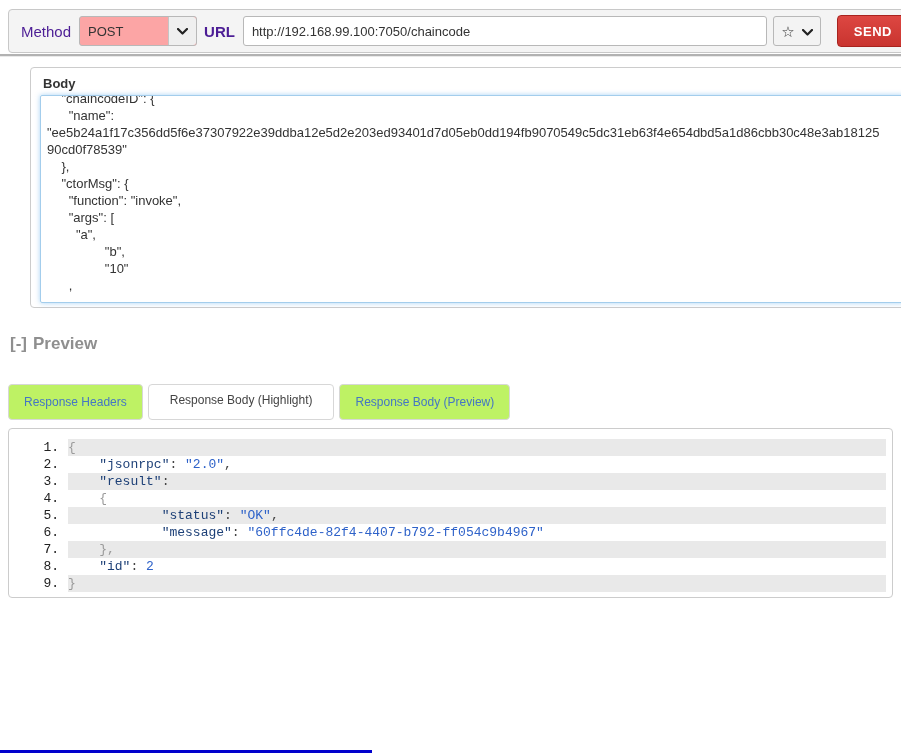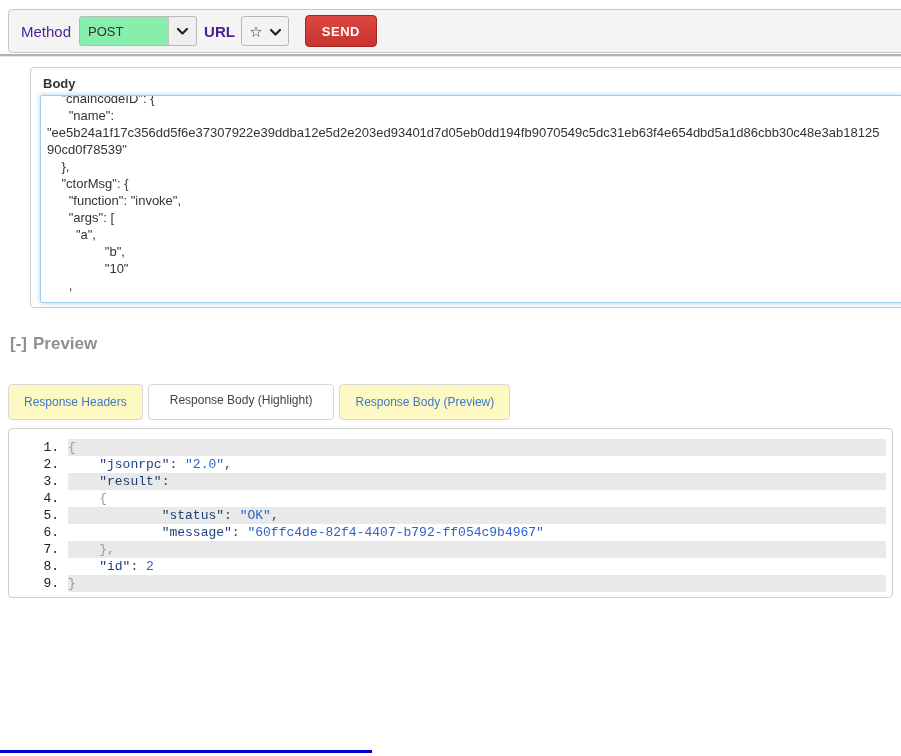--- a/index.html
+++ b/index.html
@@ -9,21 +9,21 @@
   }
   
   .request-bar{
     position:absolute;left:8px;top:9px;width:900px;height:44px;
     background:#f4f4f4;border:1px solid #c8c8c8;border-radius:4px;
     display:flex;align-items:center;padding-left:12px;box-sizing:border-box;
   }
   .bar-label{font-size:15px;color:#4c1d95;flex:none;}
   .method-select{
     display:flex;height:30px;border:1px solid #b8b8b8;border-radius:3px;
-    background:#86efac;width:118px;margin-left:8px;flex:none;box-sizing:border-box;cursor:pointer;
+    background:#fca5a5;width:118px;margin-left:8px;flex:none;box-sizing:border-box;cursor:pointer;
   }
   .method-value{flex:1;padding:7px 0 0 8px;font-size:13px;color:#333;}
   .method-caret{width:27px;background:#efefef;border-left:1px solid #c5c5c5;
     display:flex;align-items:center;justify-content:center;border-radius:0 3px 3px 0;}
   .url-label{margin-left:7px;font-weight:bold;}
   .url-input{
     margin-left:8px;width:524px;height:30px;border:1px solid #b8b8b8;border-radius:3px;
     padding:0 8px;font-size:13px;color:#333;font-family:"Liberation Sans",sans-serif;
     box-sizing:border-box;flex:none;
   }
@@ -55,21 +55,21 @@
   }
   .bline{white-space:pre;overflow:hidden;}
   .bline:first-child{margin-top:-6px;}
   
   .response-title{
     position:absolute;left:10px;top:334px;font-size:17px;font-weight:bold;color:#8f8f8f;
   }
   .response-title .toggle{cursor:pointer;margin-right:6px;}
   .tabs{position:absolute;left:8px;top:384px;display:flex;gap:5px;align-items:stretch;}
   .tab{
-    background:#fef9c3;border:1px solid #d7d7d7;border-radius:4px;
+    background:#bef264;border:1px solid #d7d7d7;border-radius:4px;
     padding:10px 15px;font-size:12px;color:#4476c4;cursor:pointer;white-space:nowrap;
   }
   .tab.active{background:#fff;color:#444;padding:8px 21px;}
   .response-box{
     position:absolute;left:8px;top:428px;width:885px;height:170px;
     background:#fff;border:1px solid #ccc;border-radius:4px;box-sizing:border-box;
     padding:10px 6px;overflow:hidden;
   }
   .code-row{display:flex;font-family:"Liberation Mono",monospace;font-size:13px;line-height:17px;}
   .ln{width:44px;text-align:right;padding-right:9px;color:#222;flex:none;}
@@ -90,20 +90,21 @@
   <span class="bar-label">Method</span>
   <div class="method-select">
     <span class="method-value">POST</span>
     <span class="method-caret">
       <svg width="11" height="7" viewBox="0 0 11 7">
           <polyline points="1,1 5.5,5.5 10,1" fill="none" stroke="#222" stroke-width="2.2" stroke-linecap="round" stroke-linejoin="round"></polyline>
         </svg>
     </span>
   </div>
   <span class="bar-label url-label">URL</span>
+  <input class="url-input" type="text" value="http://192.168.99.100:7050/chaincode" style="">
   <div class="star-group">
     <span class="star-glyph">☆</span>
     <span>
       <svg width="11" height="7" viewBox="0 0 11 7">
           <polyline points="1,1 5.5,5.5 10,1" fill="none" stroke="#222" stroke-width="2.2" stroke-linecap="round" stroke-linejoin="round"></polyline>
         </svg>
     </span>
   </div>
   <button class="send-btn">SEND</button>
 </div>

